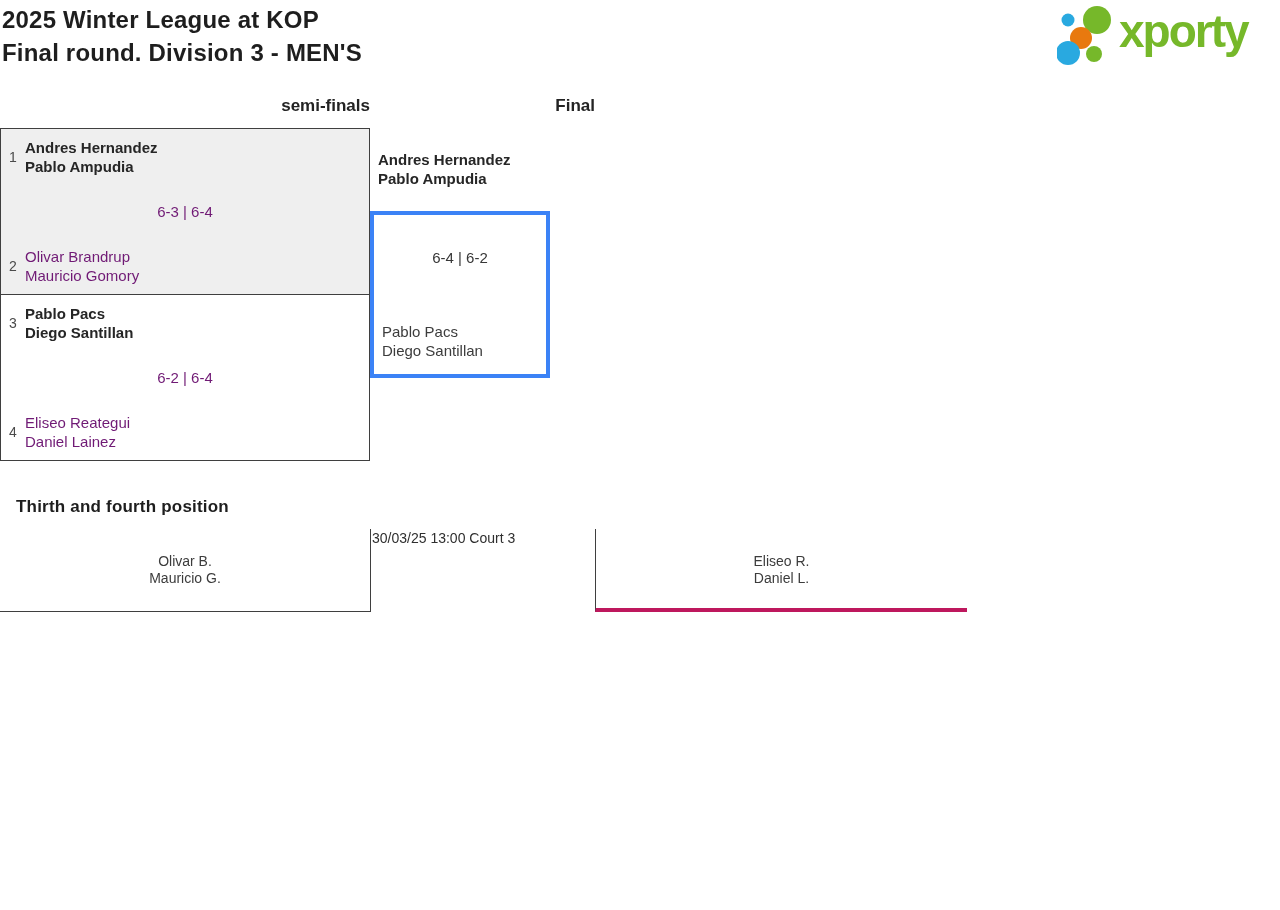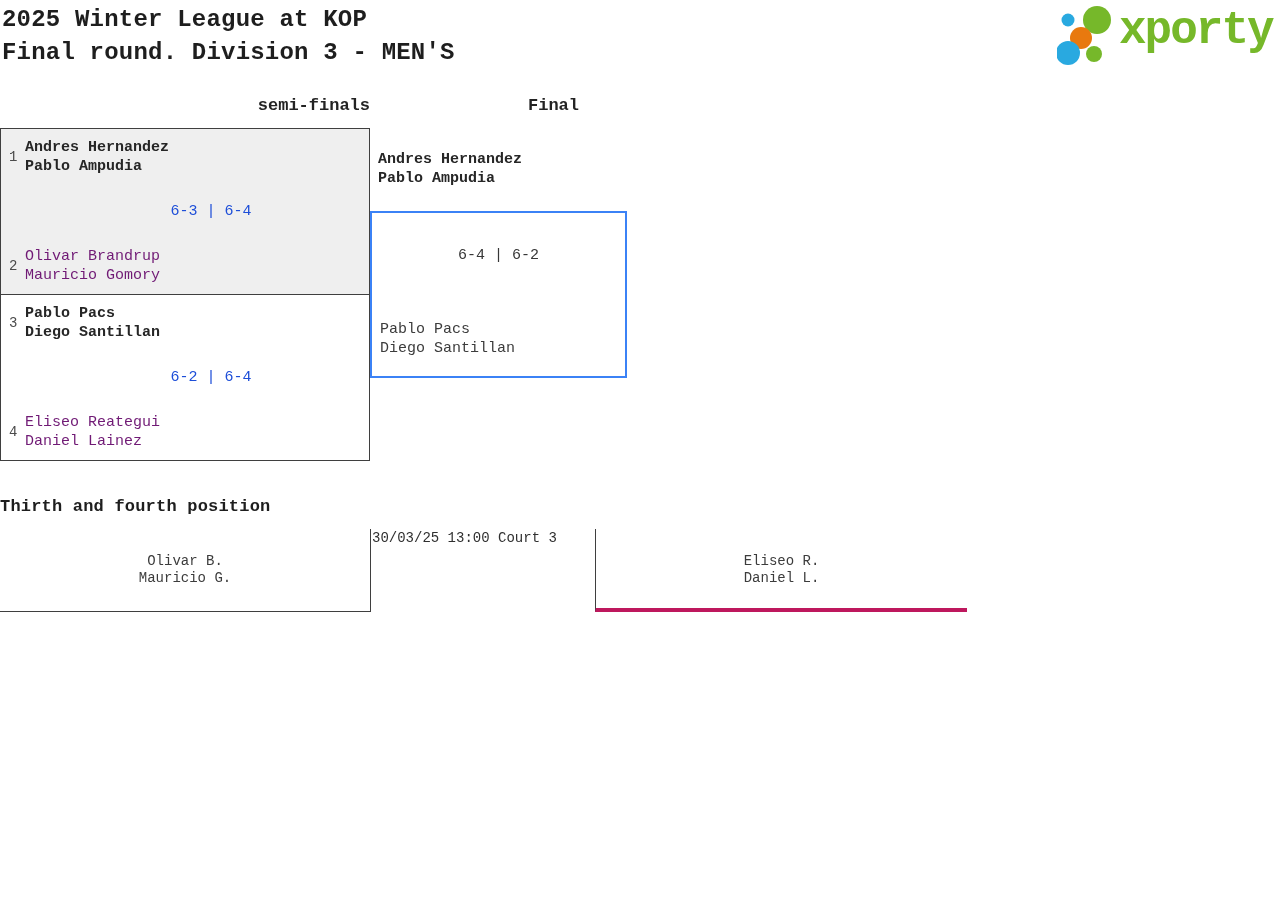--- a/index.html
+++ b/index.html
@@ -6,21 +6,20 @@
   body {
     font-family: "Liberation Sans", "DejaVu Sans", sans-serif;
     background: #ffffff;
   }
   .page {
     position: relative;
     width: 1280px;
     height: 910px;
     background: #ffffff;
     overflow: hidden;
-    font-family: Liberation Mono, monospace;
   }
 
   
   .title {
     position: absolute;
     left: 2px;
     top: 3px;
     font-size: 24px;
     font-weight: 700;
     line-height: 33px;
@@ -52,21 +51,21 @@
   
   .col-header {
     position: absolute;
     top: 96px;
     font-size: 17px;
     font-weight: 600;
     color: #232323;
     text-align: right;
   }
   .col-header.semis { left: 0; width: 370px; }
-  .col-header.final { left: 354px; width: 225px; }
+  .col-header.final { left: 370px; width: 225px; }
 
   
   .match {
     position: absolute;
     left: 0;
     width: 370px;
     height: 167px;
     box-sizing: border-box;
     border: 1px solid #3f3f3f;
     display: flex;
@@ -91,42 +90,41 @@
   .players {
     font-size: 15px;
     line-height: 19px;
     color: #701a75;
   }
   .players.winner { font-weight: 700; color: #262626; }
   .score-row {
     width: 100%;
     text-align: center;
     font-size: 15px;
-    color: #1d4ed8;
-    padding-left: 26px;
+    color: #701a75;
   }
 
   
   .final-winner {
     position: absolute;
     left: 378px;
     top: 150px;
     font-size: 15px;
     line-height: 19px;
     font-weight: 700;
     color: #262626;
   }
   .final-box {
     position: absolute;
     left: 370px;
     top: 211px;
-    width: 257px;
+    width: 180px;
     height: 167px;
     box-sizing: border-box;
-    border: 2px solid #3b82f6;
+    border: 4px solid #3b82f6;
     background: transparent;
   }
   .final-score {
     position: absolute;
     left: 0;
     top: 34px;
     width: 100%;
     text-align: center;
     font-size: 15px;
     color: #373737;
@@ -136,21 +134,21 @@
     left: 8px;
     top: 107px;
     font-size: 15px;
     line-height: 19px;
     color: #3c3c3c;
   }
 
   
   .tp-heading {
     position: absolute;
-    left: 0;
+    left: 16px;
     top: 497px;
     font-size: 17px;
     font-weight: 700;
     color: #1e1e1e;
     letter-spacing: 0.2px;
   }
   .tp-cell {
     position: absolute;
     top: 529px;
     height: 83px;

